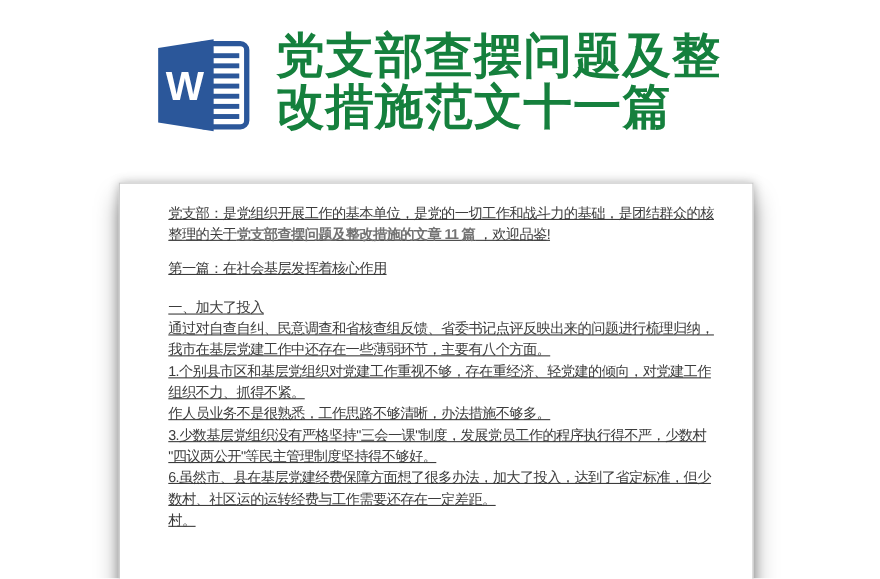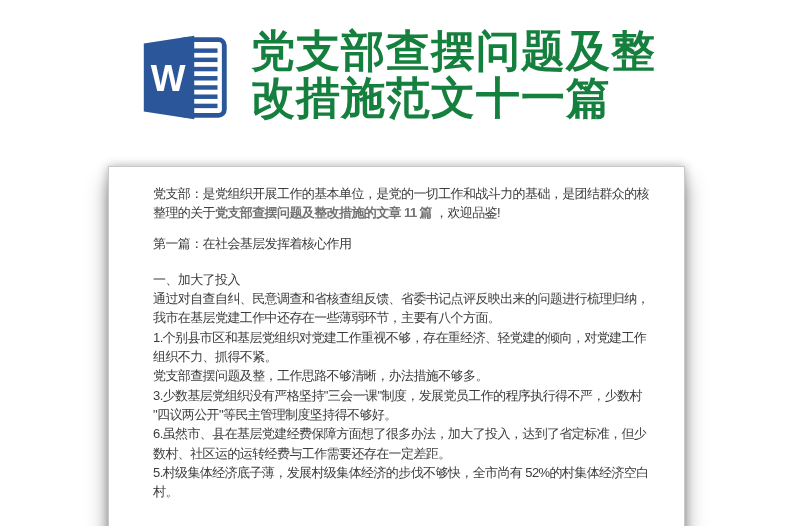--- a/index.html
+++ b/index.html
@@ -58,20 +58,21 @@
     padding: 17px 0 0 44px;
     overflow: hidden;
   }
   .doc-line {
     font-size: 13px;
     line-height: 19.3px;
     height: 19.3px;
     letter-spacing: -0.6px;
     color: #3c3c3c;
     white-space: pre;
+    text-decoration: underline;
   }
   .doc-line .bold {
     font-weight: bold;
     color: #737373;
   }
   .spacer { width: 100%; }
 </style>
 </head>
 <body>
 
@@ -108,23 +109,22 @@
         <div class="doc-line"><span>党支部：是党组织开展工作的基本单位，是党的一切工作和战斗力的基础，是团结群众的核</span></div>
         <div class="doc-line"><span>整理的关于</span><span class="bold">党支部查摆问题及整改措施的文章 11 篇</span><span> ，欢迎品鉴!</span></div>
         <div class="spacer" style="height: 11px;"></div>
         <div class="doc-line"><span>第一篇：在社会基层发挥着核心作用</span></div>
         <div class="spacer" style="height: 17px;"></div>
         <div class="doc-line"><span>一、加大了投入</span></div>
         <div class="doc-line"><span>通过对自查自纠、民意调查和省核查组反馈、省委书记点评反映出来的问题进行梳理归纳，</span></div>
         <div class="doc-line"><span>我市在基层党建工作中还存在一些薄弱环节，主要有八个方面。</span></div>
         <div class="doc-line"><span>1.个别县市区和基层党组织对党建工作重视不够，存在重经济、轻党建的倾向，对党建工作</span></div>
         <div class="doc-line"><span>组织不力、抓得不紧。</span></div>
-        <div class="doc-line"><span>党支部查摆问题及整，工作思路不够清晰，办法措施不够多。</span></div>
+        <div class="doc-line"><span>作人员业务不是很熟悉，工作思路不够清晰，办法措施不够多。</span></div>
         <div class="doc-line"><span>3.少数基层党组织没有严格坚持"三会一课"制度，发展党员工作的程序执行得不严，少数村</span></div>
         <div class="doc-line"><span>"四议两公开"等民主管理制度坚持得不够好。</span></div>
         <div class="doc-line"><span>6.虽然市、县在基层党建经费保障方面想了很多办法，加大了投入，达到了省定标准，但少</span></div>
         <div class="doc-line"><span>数村、社区运的运转经费与工作需要还存在一定差距。</span></div>
-        <div class="doc-line"><span>5.村级集体经济底子薄，发展村级集体经济的步伐不够快，全市尚有 52%的村集体经济空白</span></div>
         <div class="doc-line"><span>村。</span></div>
       </div>
   </div>
 
 </div>
 
 </body></html>

